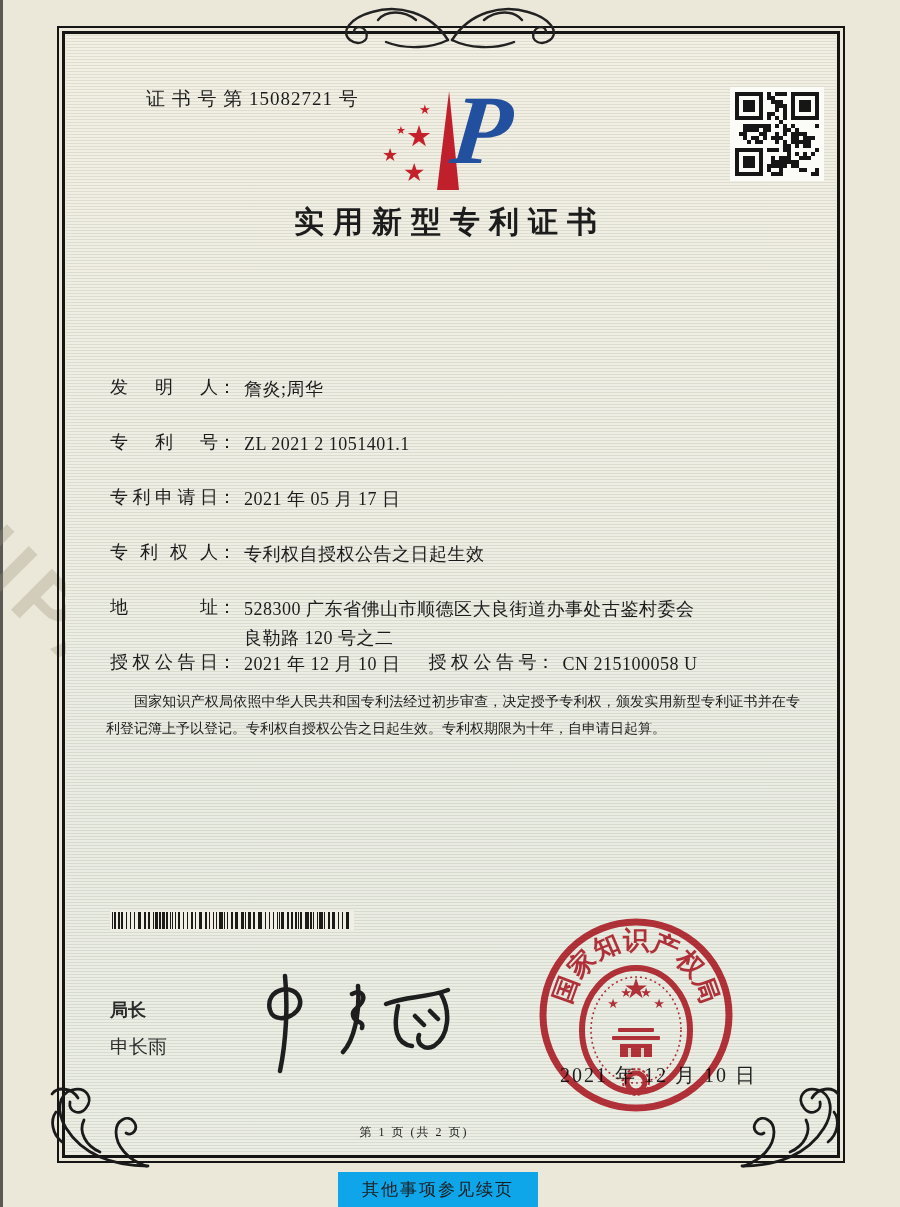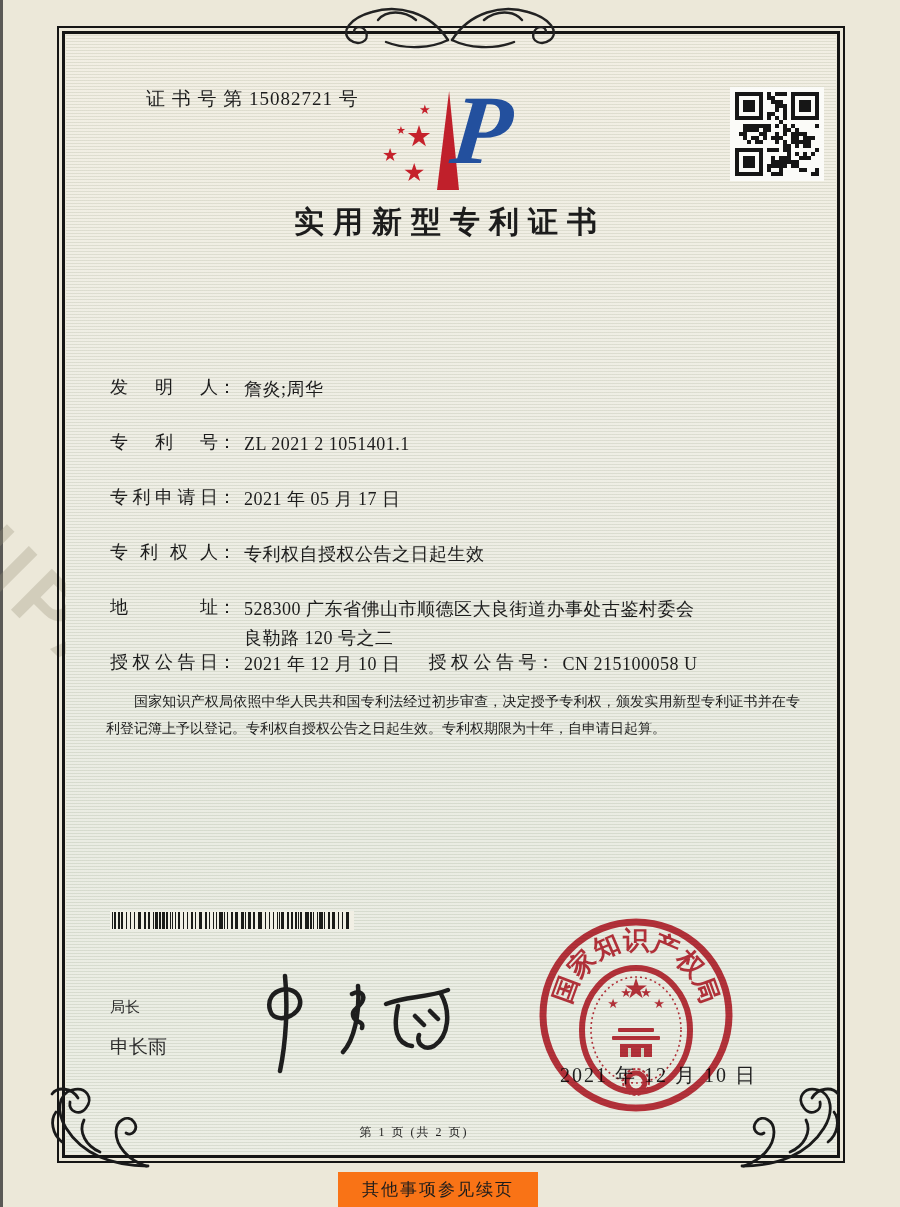--- a/index.html
+++ b/index.html
@@ -39,28 +39,28 @@
   .row{position:absolute;left:110px;font-size:18px;white-space:nowrap;}
   .f-label{display:inline-block;width:108px;text-align:justify;text-align-last:justify;vertical-align:top;}
   .colon{display:inline-block;margin-right:8px;vertical-align:top;}
   .f-value{display:inline-block;vertical-align:top;white-space:pre-line;letter-spacing:.5px;max-width:560px;line-height:29px;}
   .grant2{margin-left:28px;}
   .paras{position:absolute;left:106px;top:688px;width:694px;font-size:14px;line-height:27px;text-align:justify;}
   .paras p{margin:0;text-indent:2em;}
   
   .barcode{position:absolute;left:110px;top:911px;background:#f1efe4;padding:1px 2px;}
   
-  .signer-title{position:absolute;left:110px;top:998px;font-size:15px;font-family:"Liberation Sans","DejaVu Sans",sans-serif;color:#2b2b2b;}
+  .signer-title{position:absolute;left:110px;top:998px;font-size:18px;font-family:"Liberation Sans","DejaVu Sans",sans-serif;color:#2b2b2b;font-weight:bold;}
   .signer-name{position:absolute;left:110px;top:1034px;font-size:19px;font-family:"Liberation Sans","DejaVu Sans",sans-serif;color:#2b2b2b;}
   .signature{position:absolute;left:240px;top:968px;}
   
   .seal{position:absolute;left:533px;top:912px;opacity:.92;mix-blend-mode:multiply;z-index:6;}
   .seal-date{position:absolute;left:560px;top:1062px;font-size:20px;letter-spacing:2px;z-index:5;color:#1f1f1f;}
   .page-footer{position:absolute;left:0;top:1124px;width:828px;text-align:center;font-size:12px;letter-spacing:2px;}
-  .note-strip{position:absolute;left:338px;top:1172px;width:200px;height:35px;background:#f97316;
+  .note-strip{position:absolute;left:338px;top:1172px;width:200px;height:35px;background:#0ea5e9;
               display:flex;align-items:center;justify-content:center;}
   .note-strip span{font-size:17px;letter-spacing:2px;}
   .ornament{position:absolute;z-index:4;}
   svg text.seal-char{font-family:"Liberation Serif","DejaVu Serif",serif;font-weight:bold;}
 </style>
 </head>
 <body>
 
 <div id="page">
 

